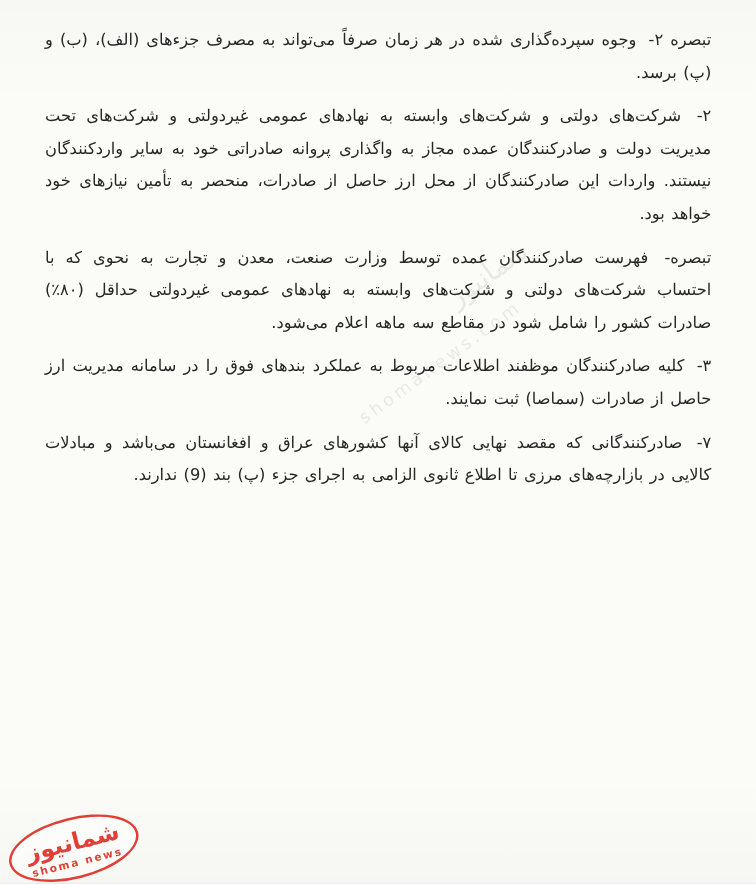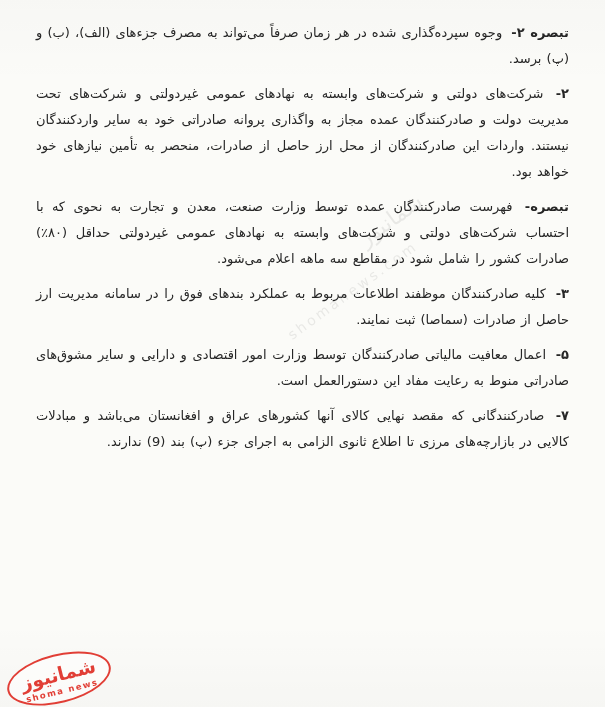--- a/index.html
+++ b/index.html
@@ -22,21 +22,21 @@
     direction:rtl;
   }
   .para {
     margin:0 0 9px 0;
     font-size:13px;
     line-height:26px;
     text-align:justify;
     text-align-last:right;
     word-spacing:1px;
   }
-  .para .label { font-weight:bold; padding-left:4px; }
+  .para .label { font-weight:normal; padding-left:4px; }
   .diag-watermark {
     position:absolute; top:238px; right:158px;
     transform:rotate(-36deg);
     color:#6f6f6f; opacity:.13;
     font-size:22px; letter-spacing:6px;
     direction:rtl; white-space:nowrap;
     pointer-events:none;
   }
   .diag-watermark .wm-line2 {
     display:block; font-size:14px; letter-spacing:3px; margin-top:14px; margin-right:30px;
@@ -83,24 +83,20 @@
     </p>
     <p class="para">
       <span class="label">تبصره-</span>
       <span>فهرست صادرکنندگان عمده توسط وزارت صنعت، معدن و تجارت به نحوی که با احتساب شرکت‌های دولتی و شرکت‌های وابسته به نهادهای عمومی غیردولتی حداقل (۸۰٪) صادرات کشور را شامل شود در مقاطع سه ماهه اعلام می‌شود.</span>
     </p>
     <p class="para">
       <span class="label">۳-</span>
       <span>کلیه صادرکنندگان موظفند اطلاعات مربوط به عملکرد بندهای فوق را در سامانه مدیریت ارز حاصل از صادرات (سماصا) ثبت نمایند.</span>
     </p>
     <p class="para">
-      <span class="label">۵-</span>
-      <span>اعمال معافیت مالیاتی صادرکنندگان توسط وزارت امور اقتصادی و دارایی و سایر مشوق‌های صادراتی منوط به رعایت مفاد این دستورالعمل است.</span>
-    </p>
-    <p class="para">
       <span class="label">۷-</span>
       <span>صادرکنندگانی که مقصد نهایی کالای آنها کشورهای عراق و افغانستان می‌باشد و مبادلات کالایی در بازارچه‌های مرزی تا اطلاع ثانوی الزامی به اجرای جزء (پ) بند (9) ندارند.</span>
     </p>
   </div>
 
   <div class="stamp">
     <div class="stamp-ring">
       <div class="stamp-title">شمانیوز</div>
       <div class="stamp-sub">shoma news</div>
     </div>

